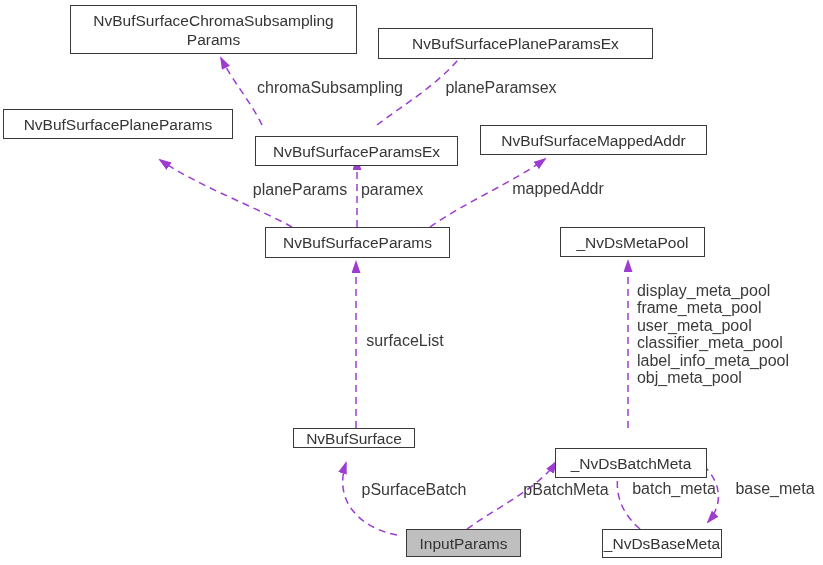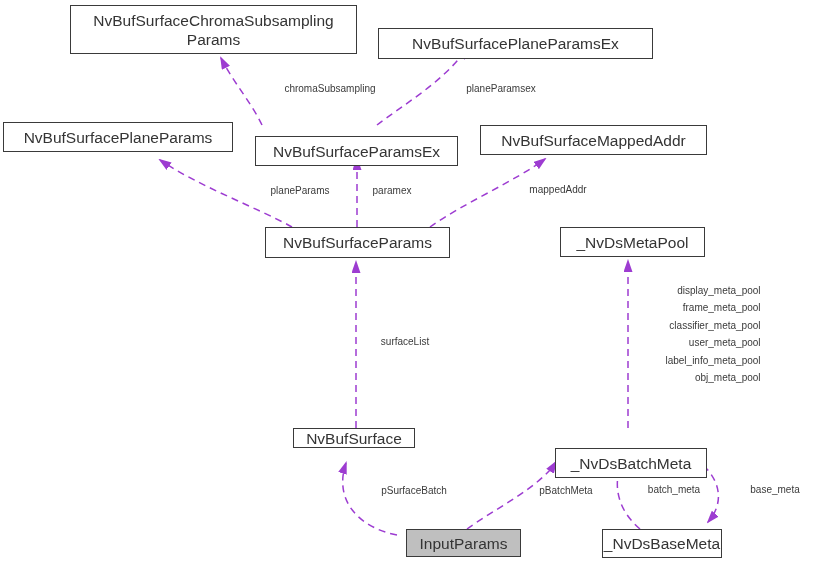--- a/index.html
+++ b/index.html
@@ -22,25 +22,25 @@
     text-align:center;
     font-size:15.5px;line-height:19px;
     white-space:pre-line;
     cursor:pointer;
   }
   .node.selected{background:#bfbfbf;cursor:default;margin-left:9px;}
   .elabel{
     position:absolute;
     transform:translate(-50%,-50%);
     color:#3a3a3a;
-    font-size:10px;
+    font-size:16px;
     white-space:pre;
   }
   .elabel.multi{
-    display:flex;flex-direction:column;align-items:flex-end;
+    display:flex;flex-direction:column;align-items:flex-start;
     line-height:17.4px;white-space:pre;
     text-align:center;
   }
 </style>
 </head>
 <body>
 
 <div class="canvas">
 
   <svg class="edges" width="823" height="565" viewBox="0 0 823 565">
@@ -60,41 +60,41 @@
       <path d="M397,535 C360,528 333,501 346,463" marker-end="url(#arrow)"></path>
       <path d="M467,529 C496,508 540,487 556,462" marker-end="url(#arrow)"></path>
       <path d="M640,529 C620,512 612,489 621,464" marker-end="url(#arrow)"></path>
       <path d="M694,458 C717,473 728,499 708,522" marker-end="url(#arrow)"></path>
     </g>
   </svg>
 
   <div class="node" style="left:70px;top:5px;width:287px;height:49px">NvBufSurfaceChromaSubsampling
 Params</div>
   <div class="node" style="left:378px;top:28px;width:275px;height:31px">NvBufSurfacePlaneParamsEx</div>
-  <div class="node" style="left:3px;top:122px;width:230px;height:30px">NvBufSurfacePlaneParams</div>
+  <div class="node" style="left:3px;top:109px;width:230px;height:30px">NvBufSurfacePlaneParams</div>
   <div class="node" style="left:255px;top:136px;width:203px;height:30px">NvBufSurfaceParamsEx</div>
   <div class="node" style="left:480px;top:125px;width:227px;height:30px">NvBufSurfaceMappedAddr</div>
   <div class="node" style="left:265px;top:227px;width:185px;height:31px">NvBufSurfaceParams</div>
   <div class="node" style="left:560px;top:227px;width:145px;height:30px">_NvDsMetaPool</div>
   <div class="node" style="left:293px;top:428px;width:122px;height:20px">NvBufSurface</div>
   <div class="node" style="left:555px;top:448px;width:152px;height:30px">_NvDsBatchMeta</div>
   <div class="node selected" style="left:397px;top:529px;width:115px;height:28px">InputParams</div>
   <div class="node" style="left:602px;top:529px;width:120px;height:29px">_NvDsBaseMeta</div>
 
   <div class="elabel" style="left:330px;top:88px">chromaSubsampling</div>
   <div class="elabel" style="left:501px;top:88px">planeParamsex</div>
   <div class="elabel" style="left:300px;top:190px">planeParams</div>
   <div class="elabel" style="left:392px;top:190px">paramex</div>
   <div class="elabel" style="left:558px;top:189px">mappedAddr</div>
   <div class="elabel" style="left:405px;top:341px">surfaceList</div>
   <div class="elabel multi" style="left:713px;top:334px">
     <span>display_meta_pool</span>
     <span>frame_meta_pool</span>
+    <span>user_meta_pool</span>
     <span>classifier_meta_pool</span>
-    <span>user_meta_pool</span>
     <span>label_info_meta_pool</span>
     <span>obj_meta_pool</span>
   </div>
   <div class="elabel" style="left:414px;top:490px">pSurfaceBatch</div>
   <div class="elabel" style="left:566px;top:490px">pBatchMeta</div>
   <div class="elabel" style="left:674px;top:489px">batch_meta</div>
   <div class="elabel" style="left:775px;top:489px">base_meta</div>
 
 </div>
 

